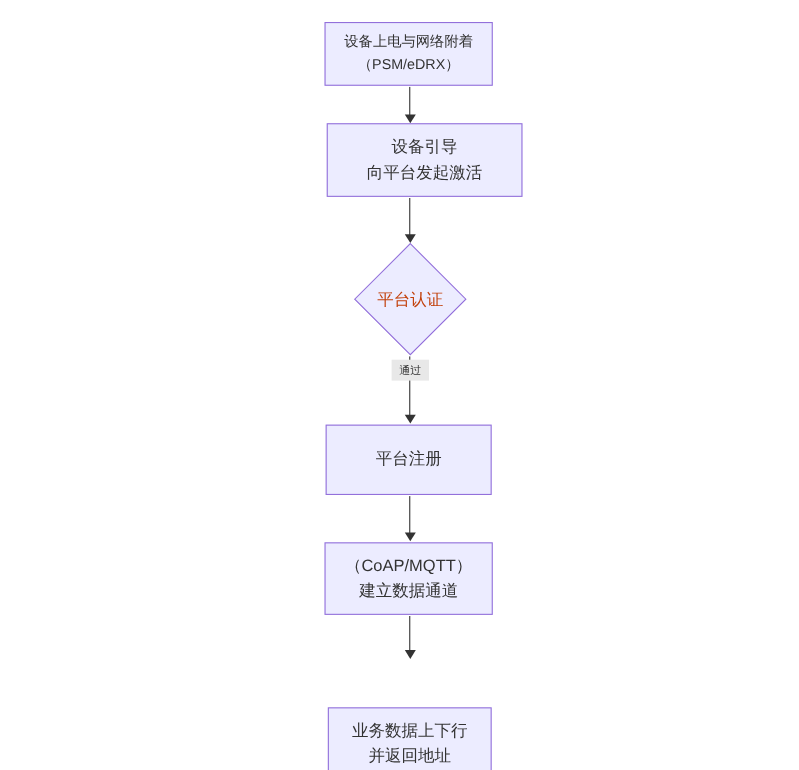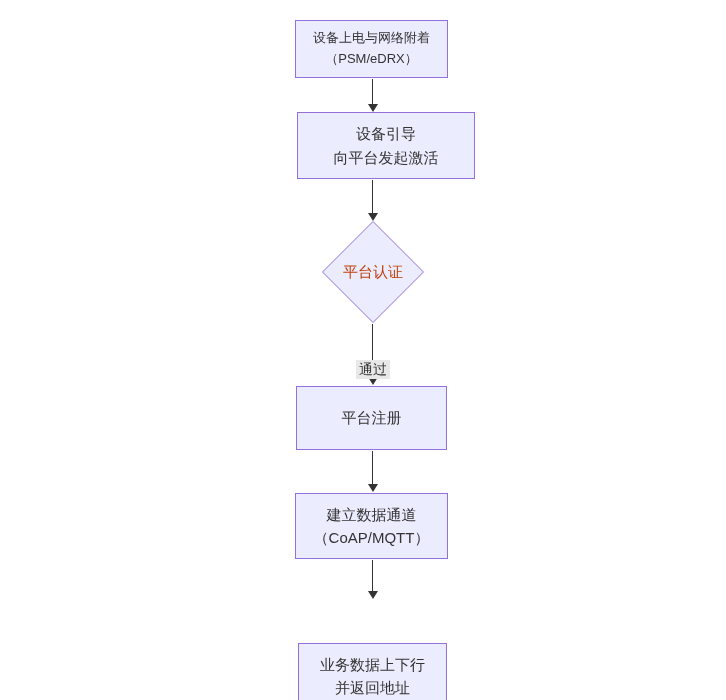--- a/index.html
+++ b/index.html
@@ -69,26 +69,26 @@
     bottom: 0;
     width: 0;
     height: 0;
     border-left: 5px solid transparent;
     border-right: 5px solid transparent;
     border-top: 8px solid #333333;
   }
   .edge-label {
     position: absolute;
     left: 356px;
-    top: 360px;
+    top: 327px;
     width: 34px;
     height: 19px;
     background: #e8e8e8;
     color: #333333;
-    font-size: 14px;
+    font-size: 10px;
     display: flex;
     align-items: center;
     justify-content: center;
     white-space: nowrap;
   }
 </style>
 </head>
 <body>
 
 <div class="canvas">
@@ -129,22 +129,22 @@
   <div class="node-rect" style="left:296px; top:386px; width:151px; height:64px;gap:38px;">
     <div class="node-line">平台注册</div>
   </div>
 
   <div class="edge" style="top:451px; height:41px;">
     <div class="edge-line"></div>
     <div class="edge-head"></div>
   </div>
 
   <div class="node-rect" style="left:295px; top:493px; width:153px; height:66px;">
+    <div class="node-line">（CoAP/MQTT）</div>
     <div class="node-line">建立数据通道</div>
-    <div class="node-line">（CoAP/MQTT）</div>
   </div>
 
   <div class="edge" style="top:560px; height:39px;">
     <div class="edge-line"></div>
     <div class="edge-head"></div>
   </div>
 
   <div class="node-rect" style="left:298px; top:615px; width:149px; height:66px;margin-top:28px;">
     <div class="node-line">业务数据上下行</div>
     <div class="node-line">并返回地址</div>

